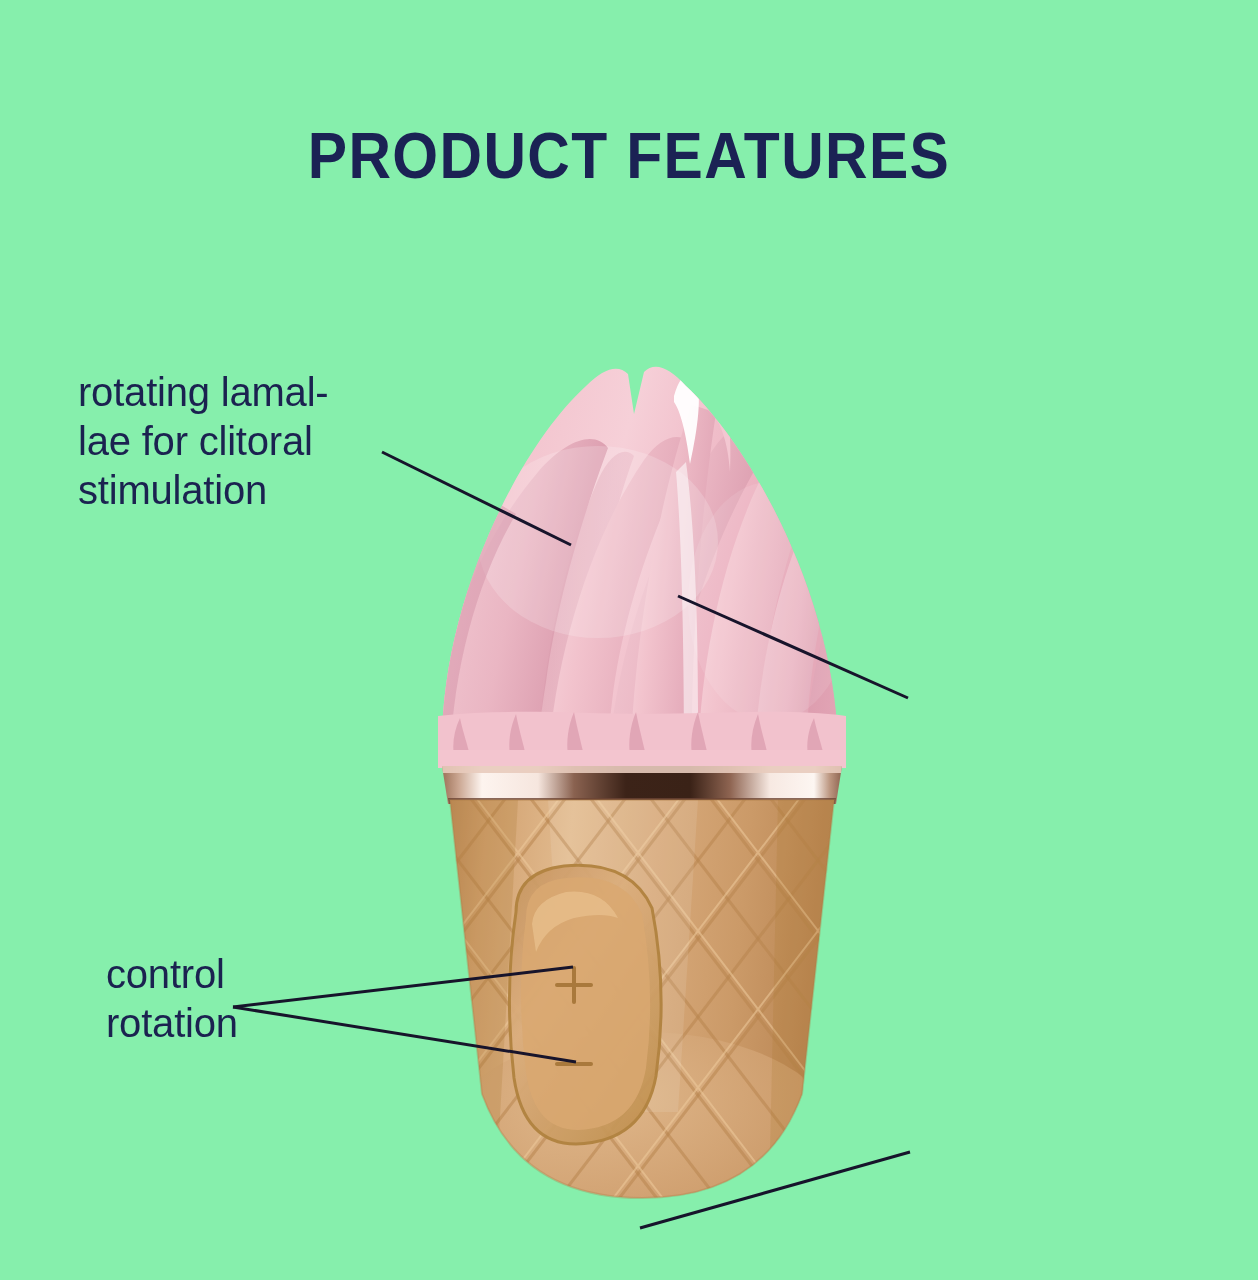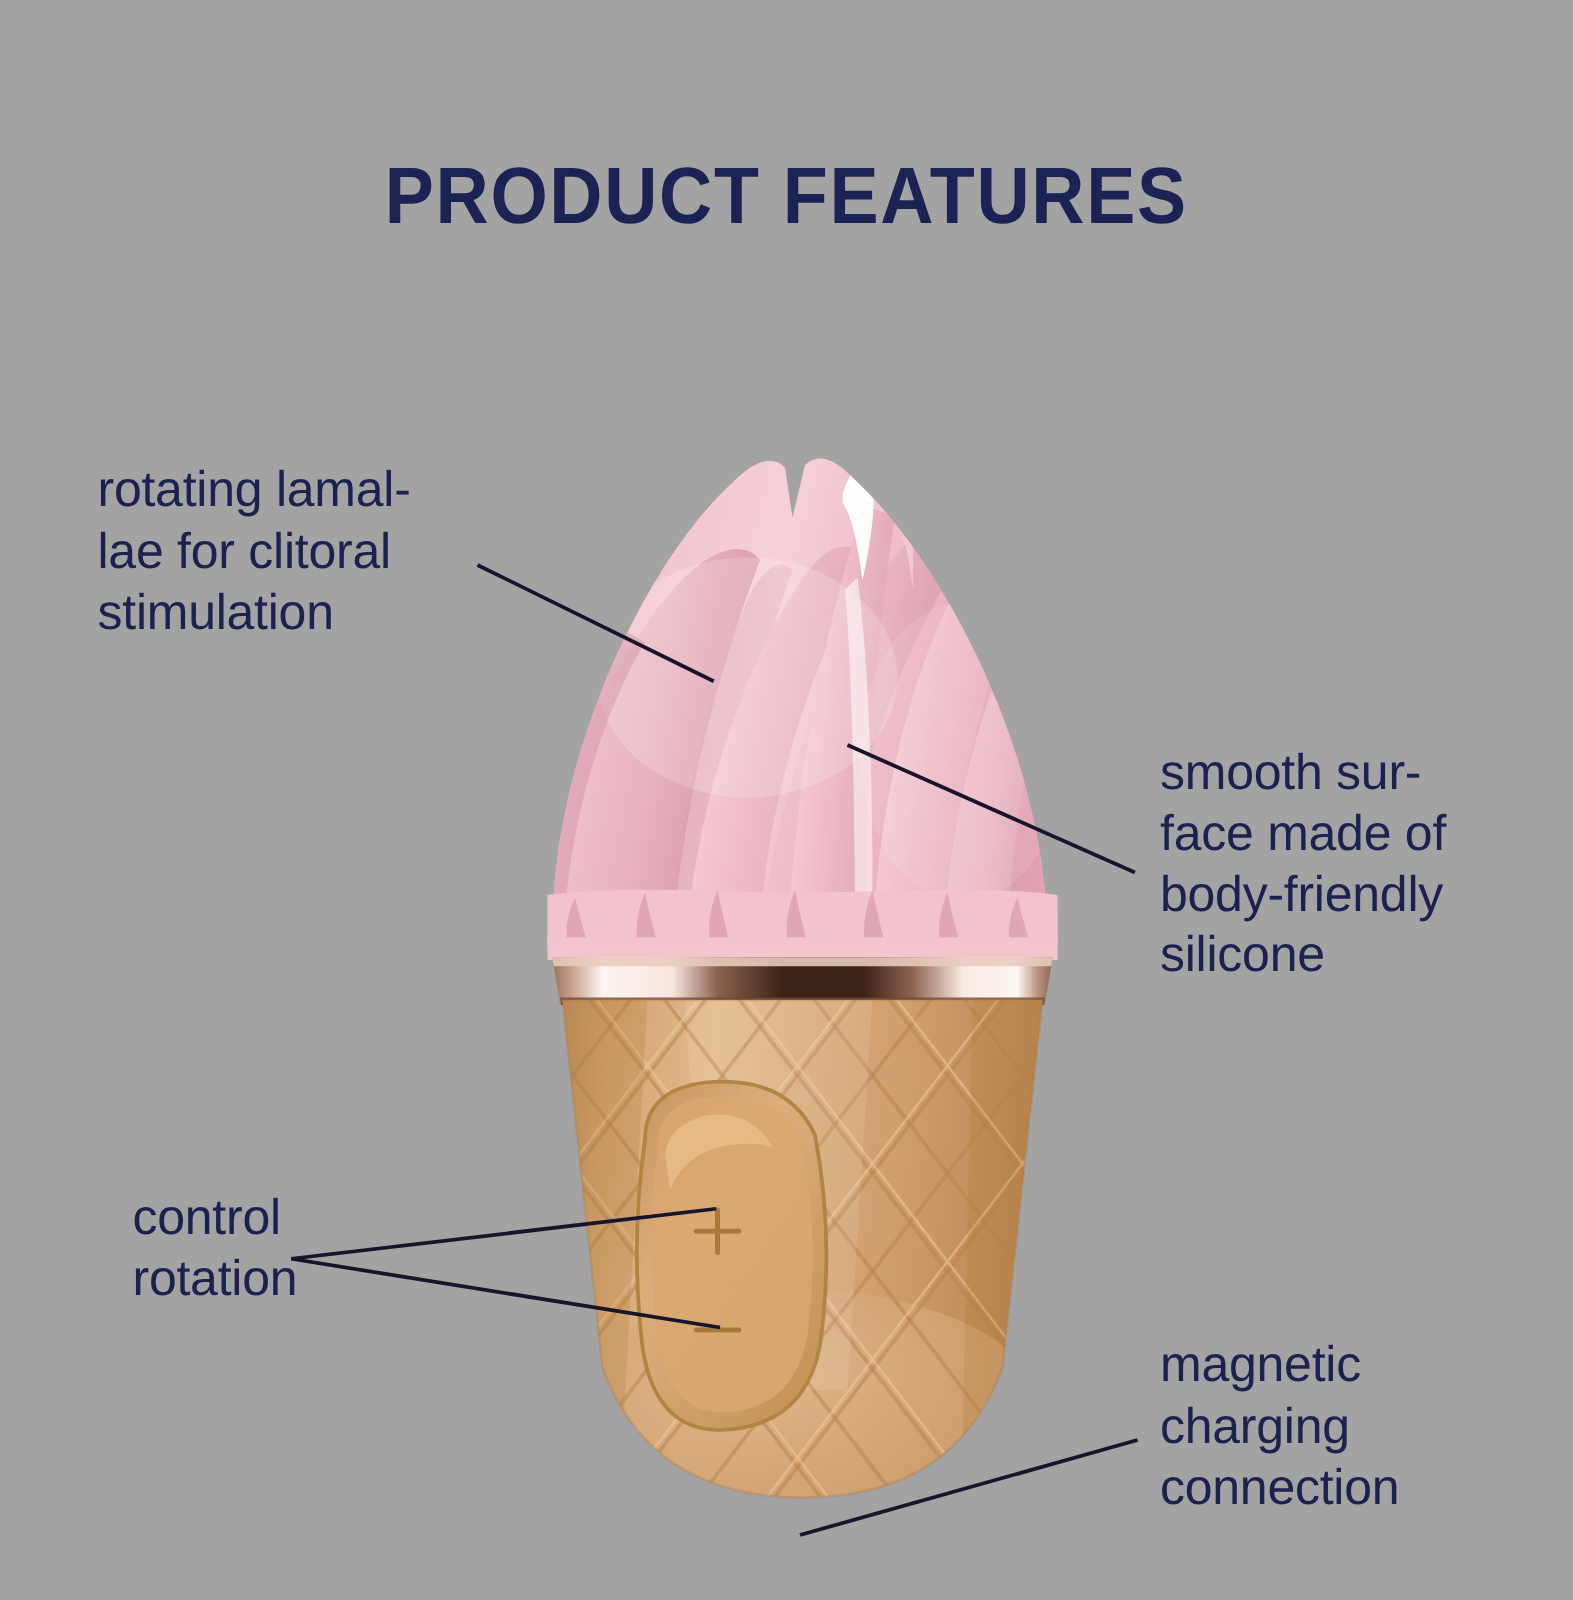--- a/index.html
+++ b/index.html
@@ -8,21 +8,21 @@
     padding: 0;
     background: #ffffff;
   }
   body {
     font-family: "Liberation Sans", sans-serif;
   }
   #stage {
     position: relative;
     width: 1258px;
     height: 1280px;
-    background: #a3a3a3;
+    background: #86efac;
     overflow: hidden;
   }
 
   
   #page-title {
     position: absolute;
     left: 0;
     top: 124px;
     width: 1258px;
     text-align: center;
@@ -289,25 +289,18 @@
     <line x1="678" y1="596" x2="908" y2="698"></line>
     <line x1="233" y1="1007" x2="573" y2="967"></line>
     <line x1="233" y1="1007" x2="576" y2="1062"></line>
     <line x1="640" y1="1228" x2="910" y2="1152"></line>
   </svg>
 
   <div class="callout" id="label-lamellae">rotating lamal-
 lae for clitoral
 stimulation</div>
 
-  <div class="callout" id="label-silicone">smooth sur-
-face made of
-body-friendly
-silicone</div>
 
   <div class="callout" id="label-control">control
 rotation</div>
 
-  <div class="callout" id="label-charging">magnetic
-charging
-connection</div>
 
 </div>
 
 </body></html>

